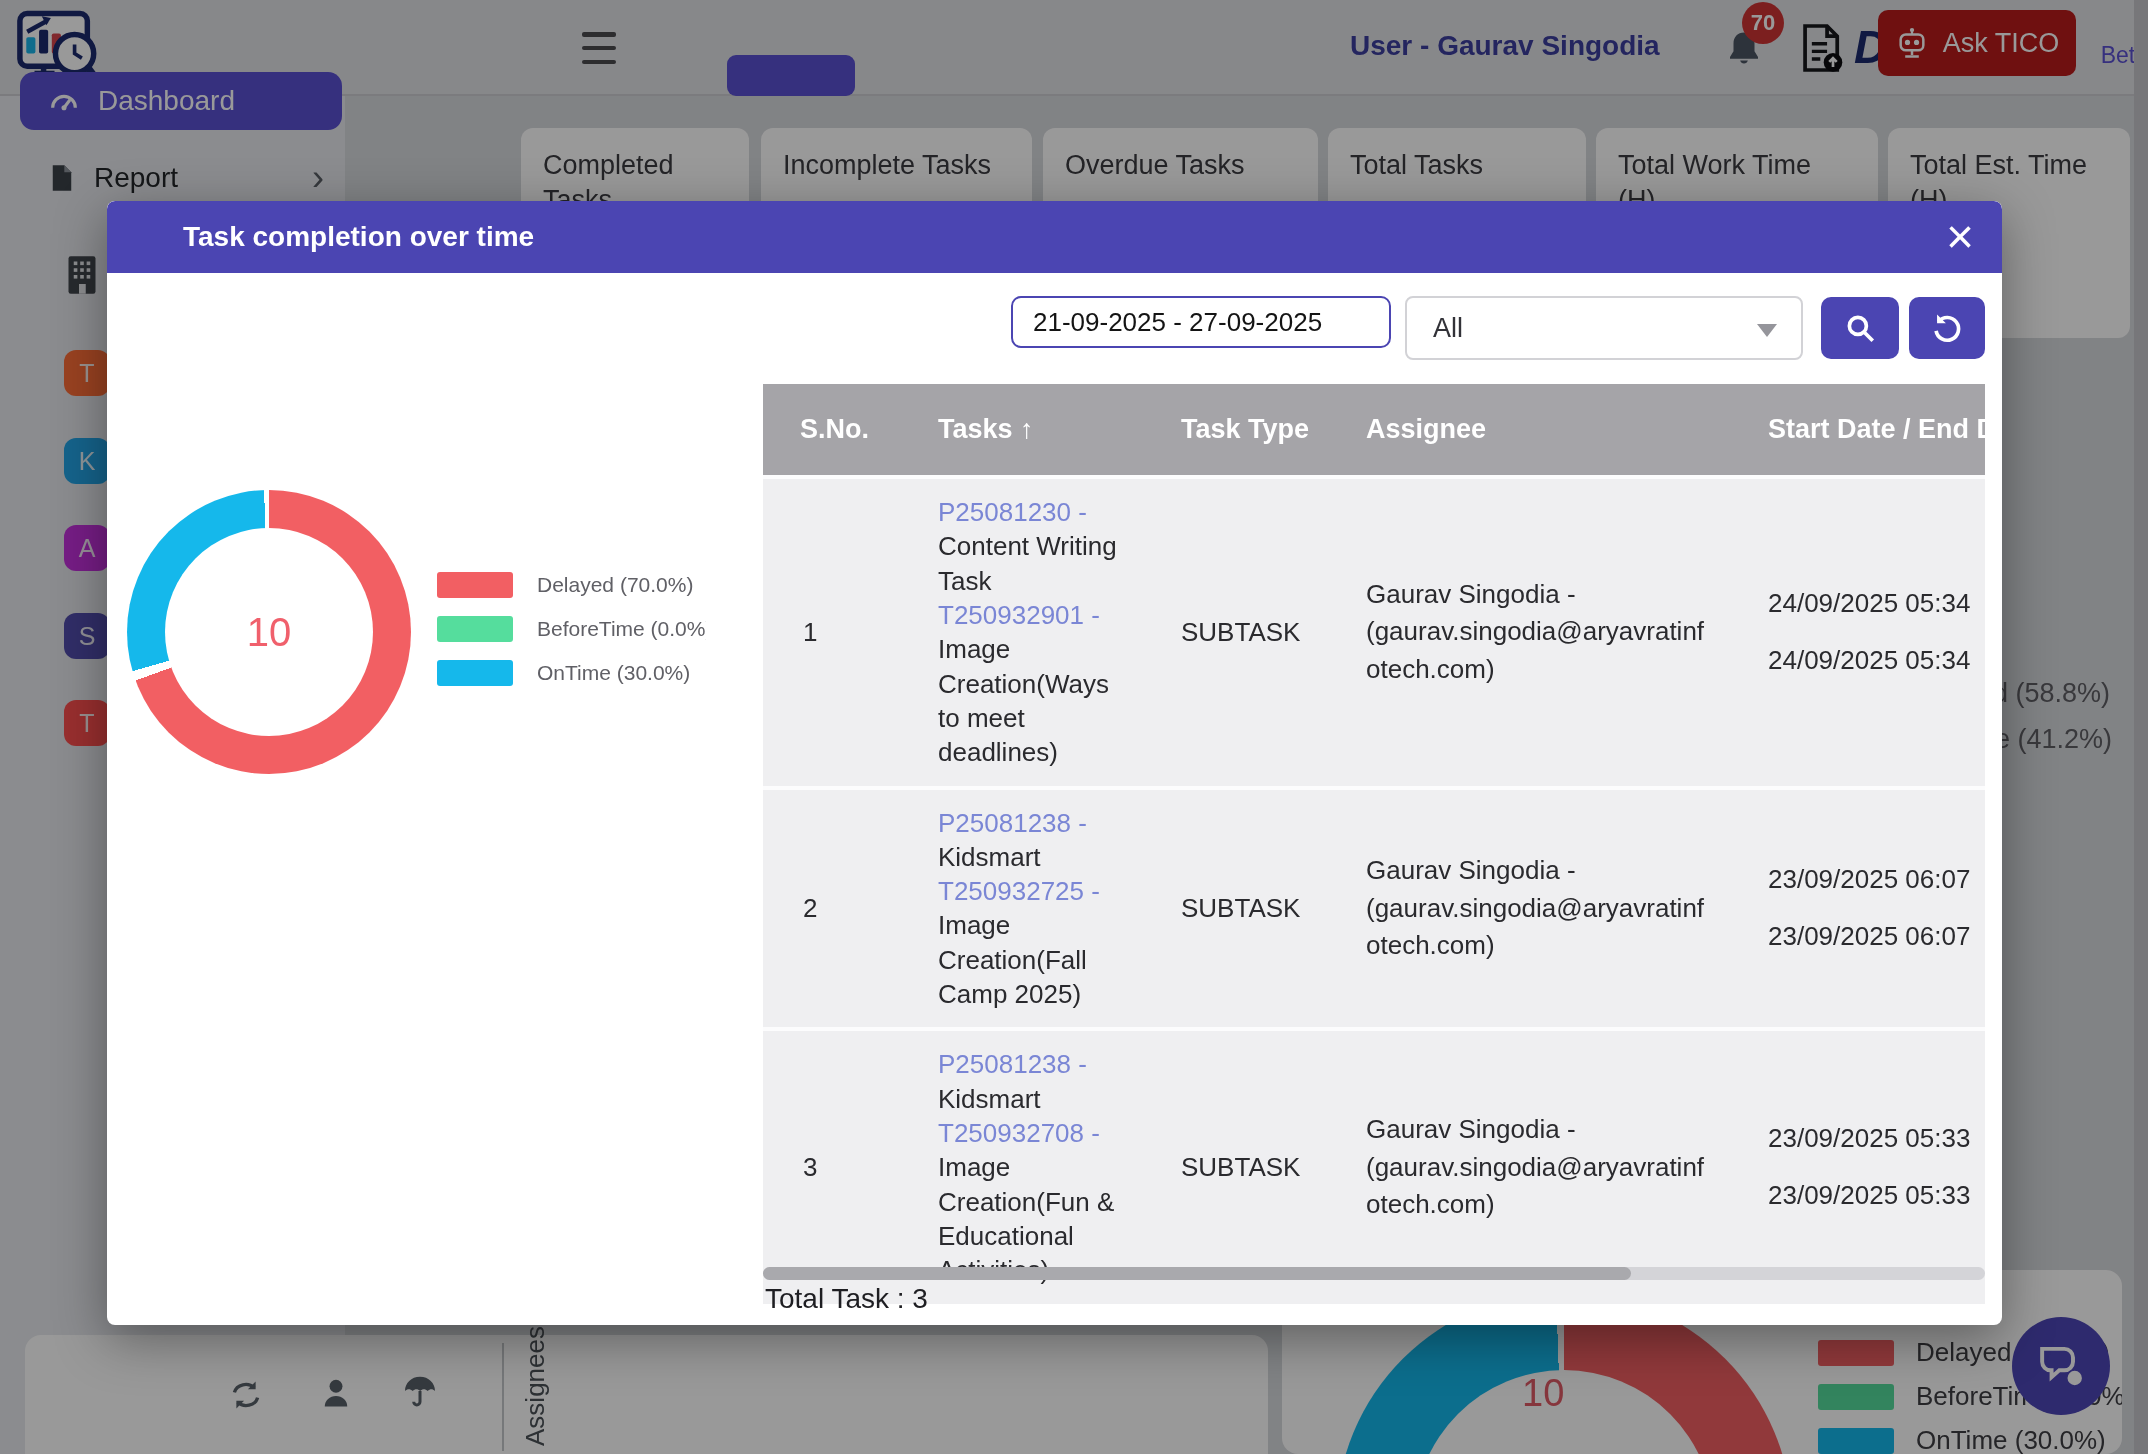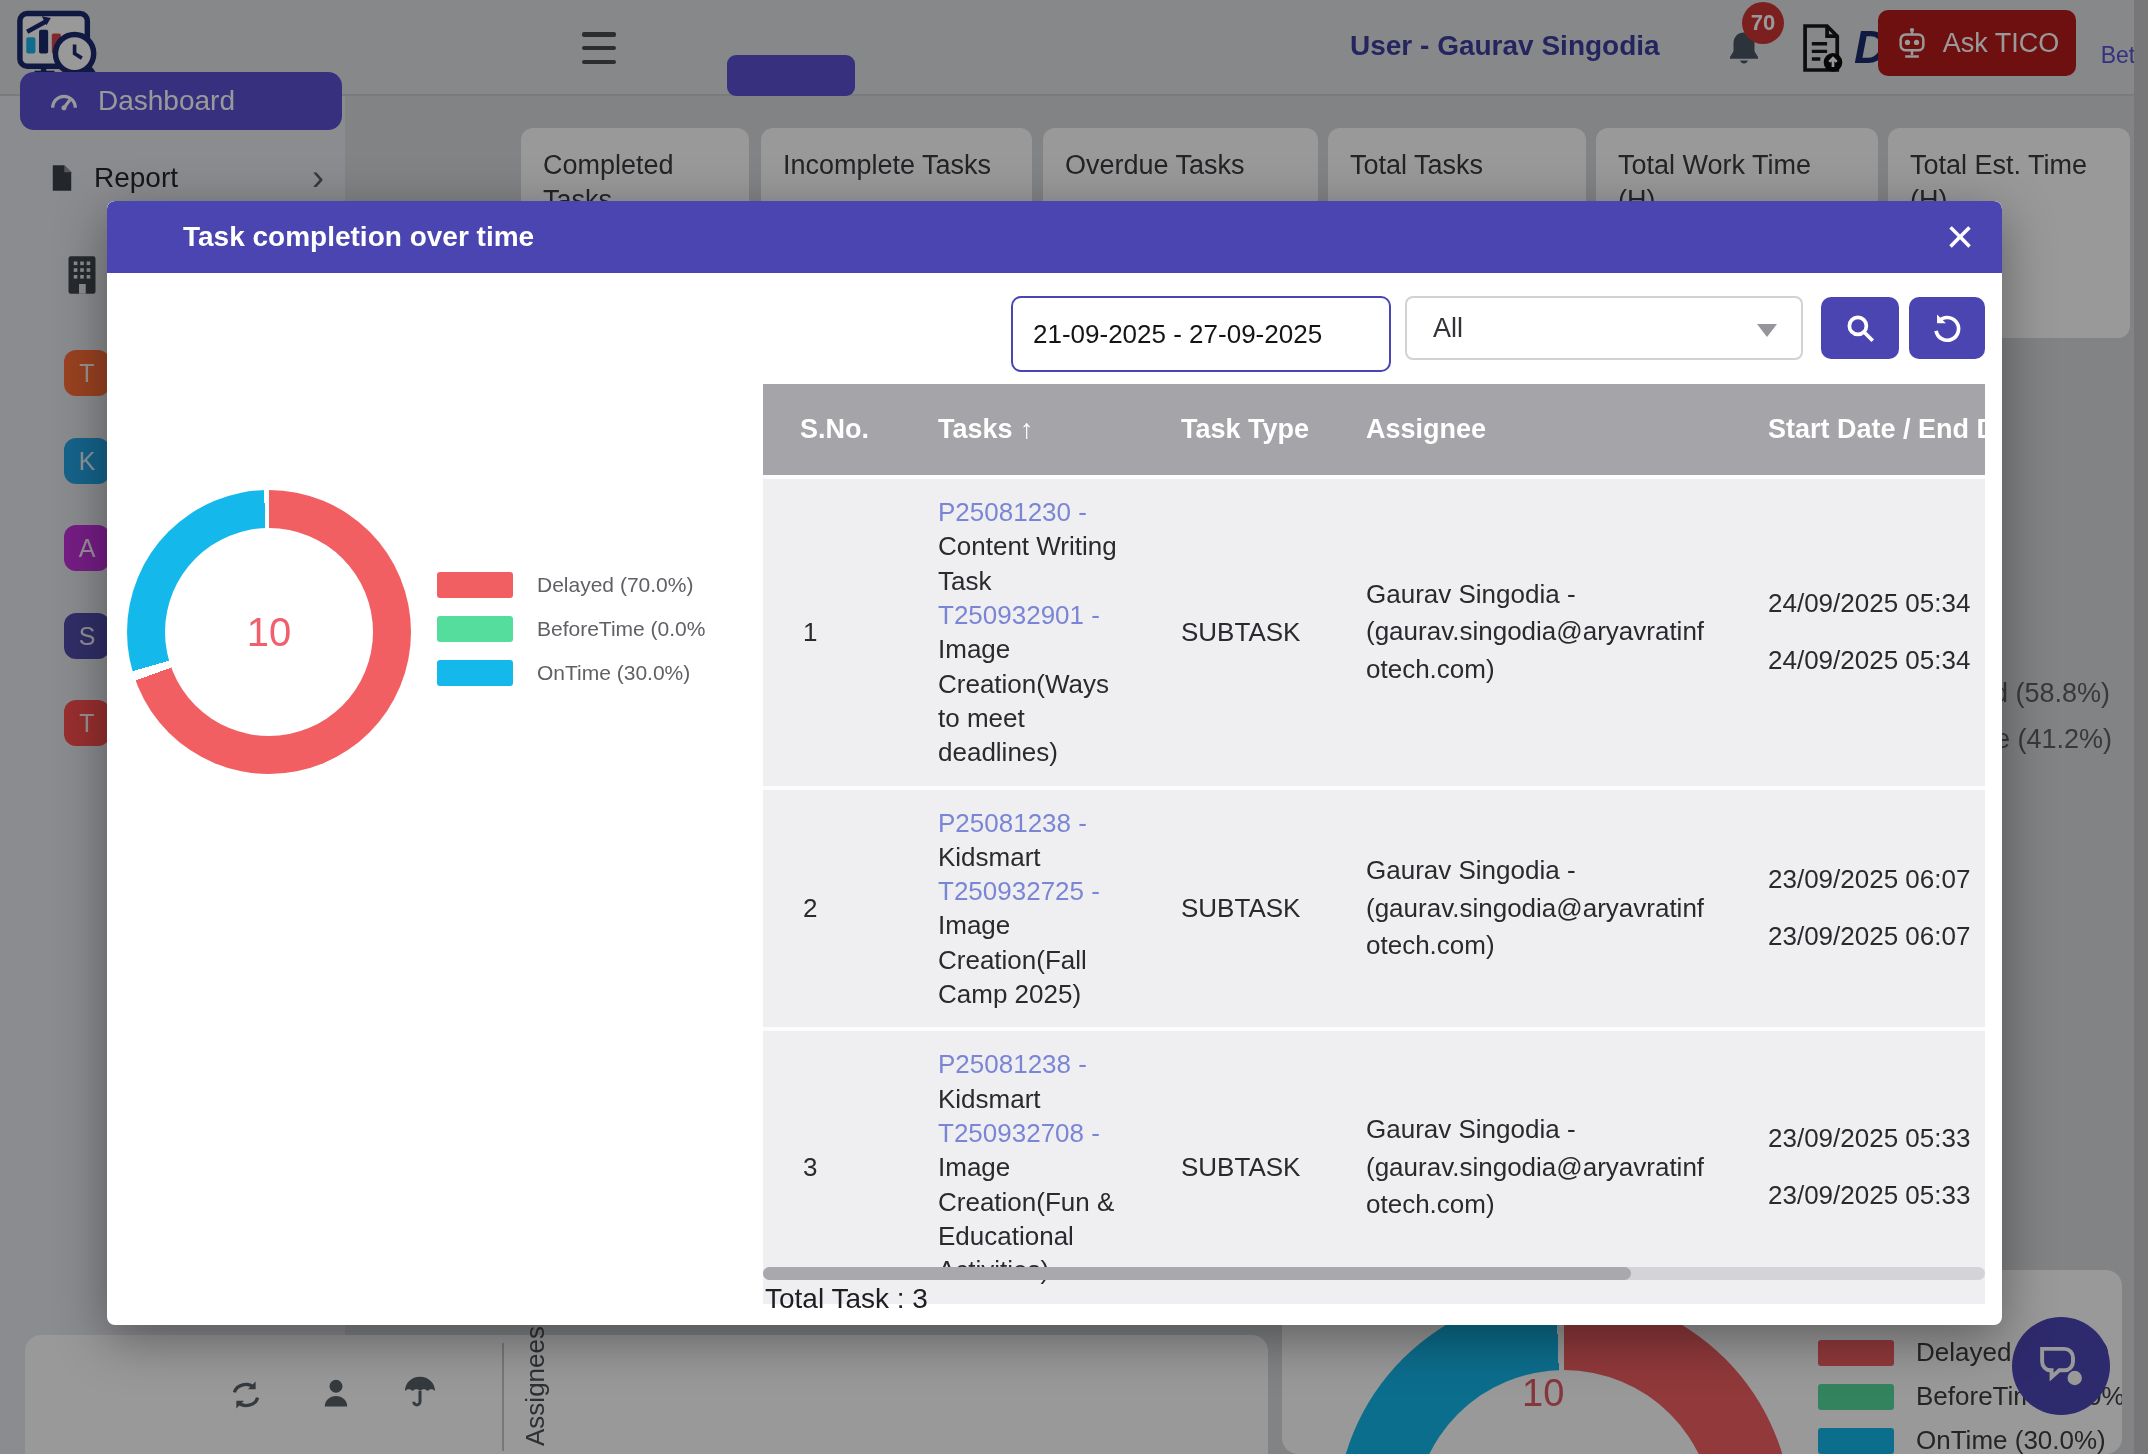--- a/index.html
+++ b/index.html
@@ -50,21 +50,21 @@
   .fab{left:2012px;top:1317px;width:98px;height:98px;border-radius:50%;background:#4d46b7;display:flex;align-items:center;justify-content:center;}
 
   
   .overlay{position:absolute;inset:0;background:rgba(0,0,0,0.40);z-index:5;}
 
   
   .modal{position:absolute;left:107px;top:201px;width:1895px;height:1124px;background:#fff;border-radius:8px;box-shadow:0 14px 52px rgba(0,0,0,.38);z-index:10;overflow:hidden;}
   .m-head{height:72px;background:#4b45b2;display:flex;align-items:center;justify-content:space-between;padding:0 28px 0 36px;border-radius:8px 8px 0 0;}
   .m-title{color:#fff;font-size:28px;font-weight:600;margin-left:40px;}
   .m-close{color:#fff;font-size:48px;font-weight:300;line-height:40px;cursor:pointer;}
-  .date-input{position:absolute;left:904px;top:95px;width:380px;height:76px;border:2.5px solid #4b45b2;border-radius:10px;font-size:26px;color:#141414;padding:0 20px;outline:none;background:#fff;}
+  .date-input{position:absolute;left:904px;top:95px;width:380px;height:52px;border:2.5px solid #4b45b2;border-radius:10px;font-size:26px;color:#141414;padding:0 20px;outline:none;background:#fff;}
   .filter-select{position:absolute;left:1298px;top:95px;width:398px;height:64px;border:2px solid #d2d2d6;border-radius:8px;display:flex;align-items:center;padding-left:26px;font-size:27px;color:#323238;background:#fff;cursor:pointer;}
   .caret{position:absolute;right:24px;top:26px;width:0;height:0;border-left:10px solid transparent;border-right:10px solid transparent;border-top:13px solid #95959b;}
   .icon-btn{position:absolute;top:96px;width:78px;height:62px;background:#4b45b2;border-radius:10px;display:flex;align-items:center;justify-content:center;cursor:pointer;}
 
   .donut{position:absolute;left:20px;top:289px;width:284px;height:284px;border-radius:50%;
     background:conic-gradient(#f25f63 0deg 250deg,#fff 250deg 254deg,#15b8eb 254deg 358deg,#fff 358deg 360deg);}
   .donut-hole{position:absolute;inset:38px;border-radius:50%;background:#fff;display:flex;align-items:center;justify-content:center;font-size:40px;color:#f0606c;}
   .m-legend{position:absolute;left:330px;top:371px;}
   .m-leg-row{display:flex;align-items:center;height:26px;margin-bottom:18px;}
   .m-leg-sw{width:76px;height:26px;border-radius:3px;margin-right:24px;flex:none;}

